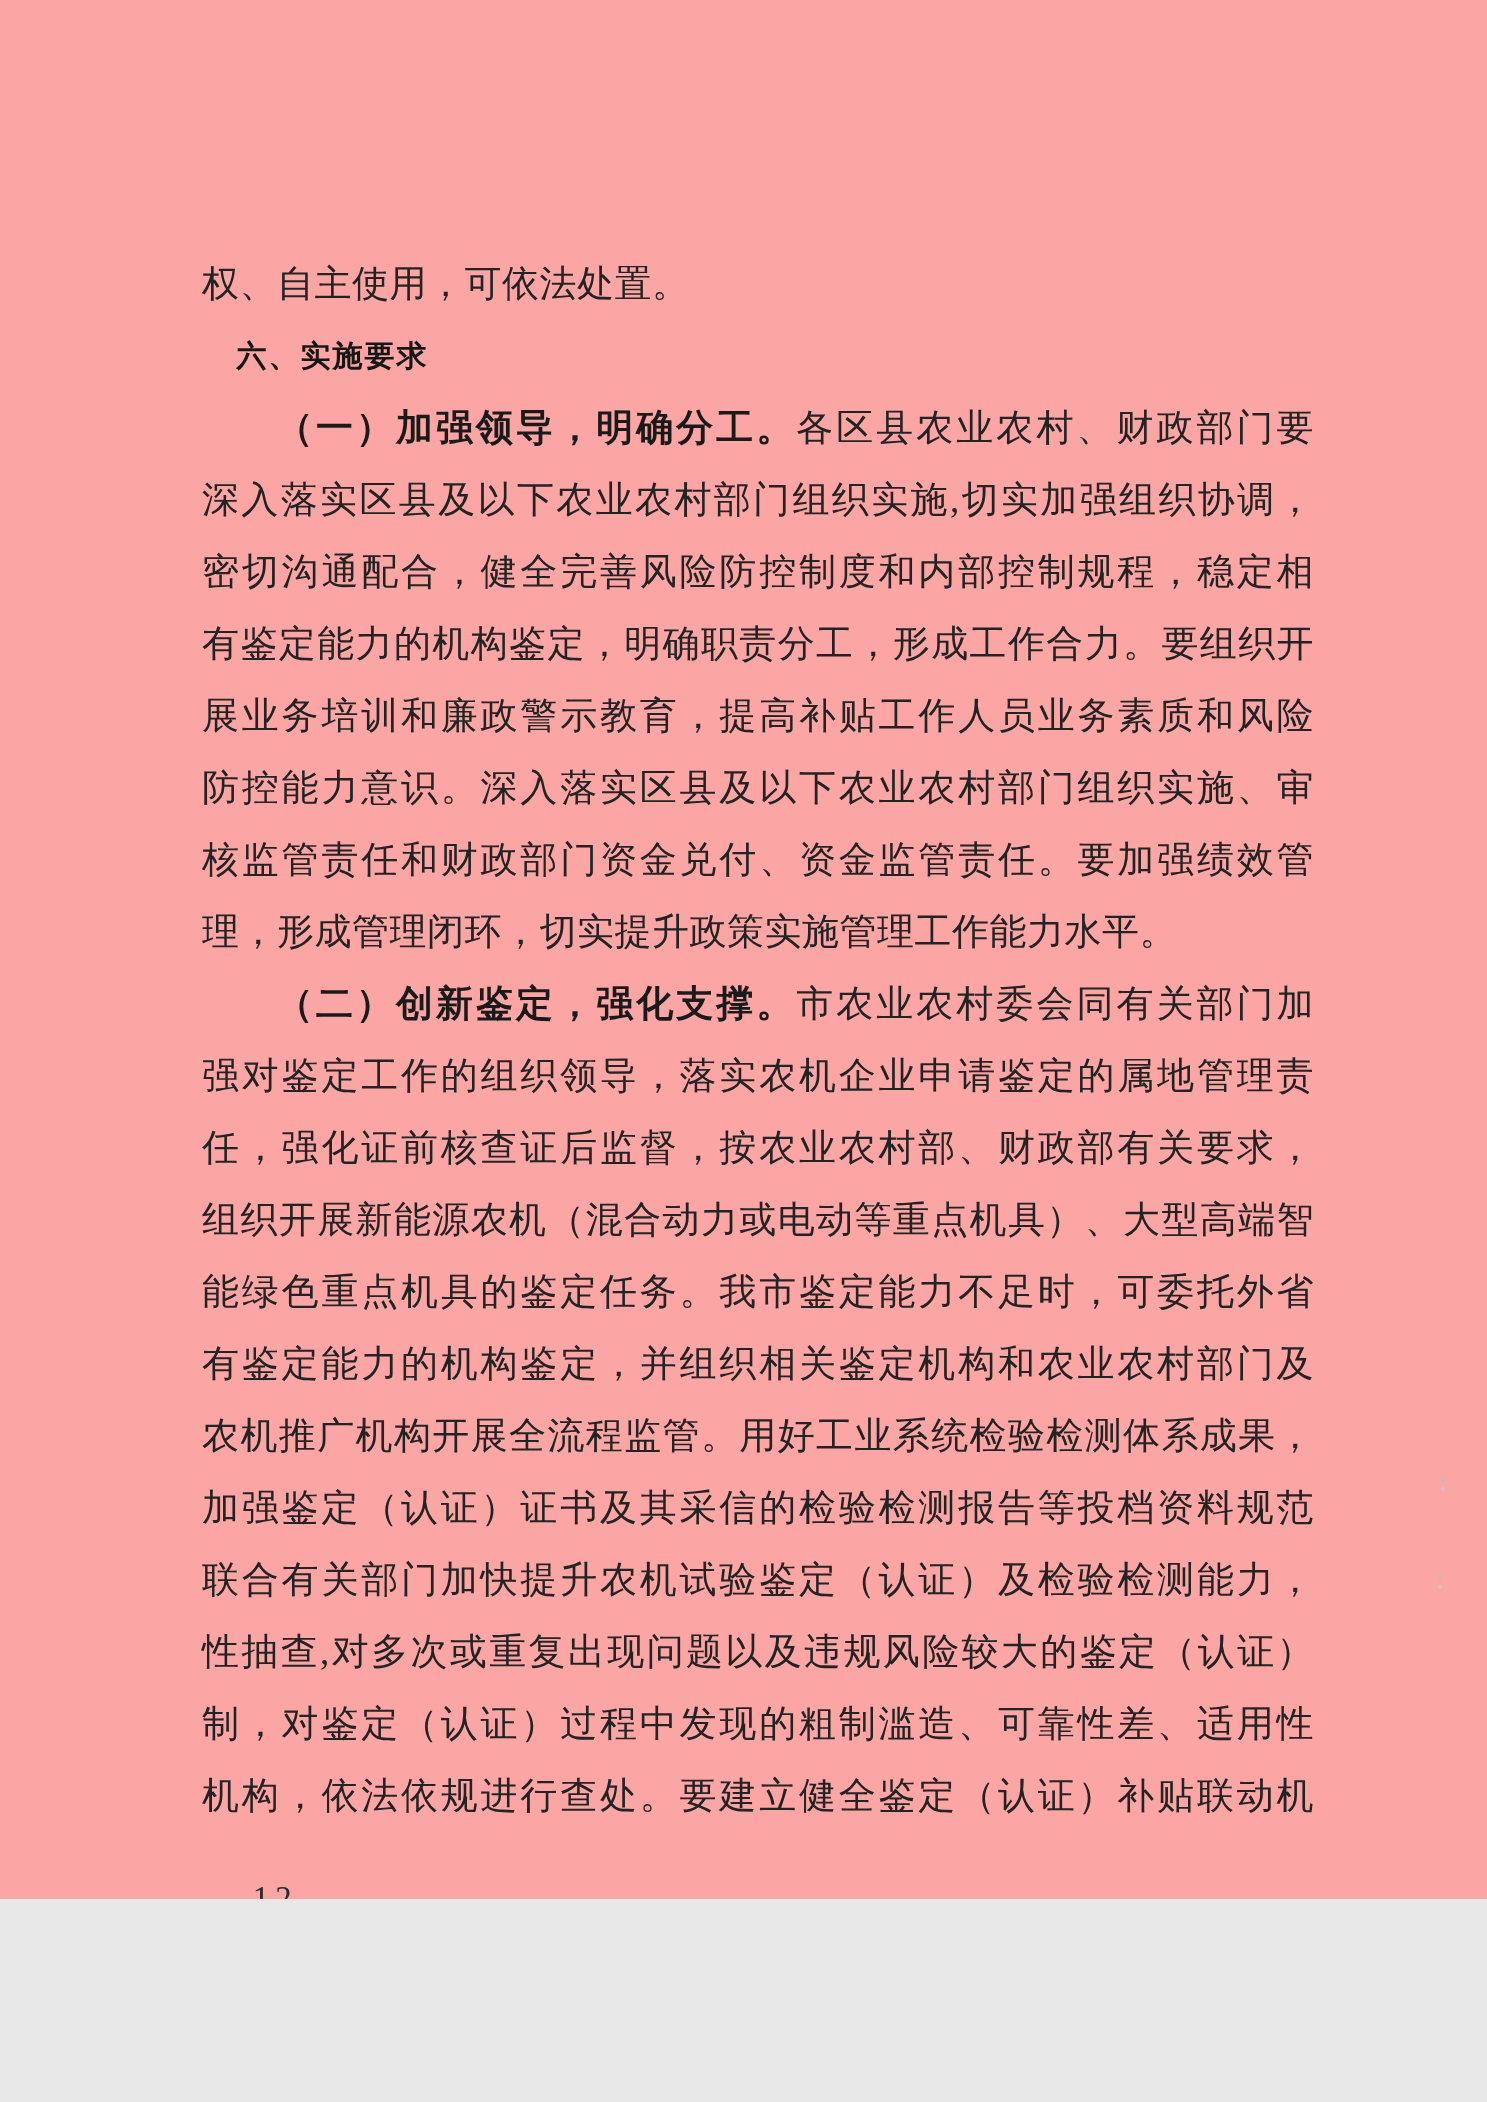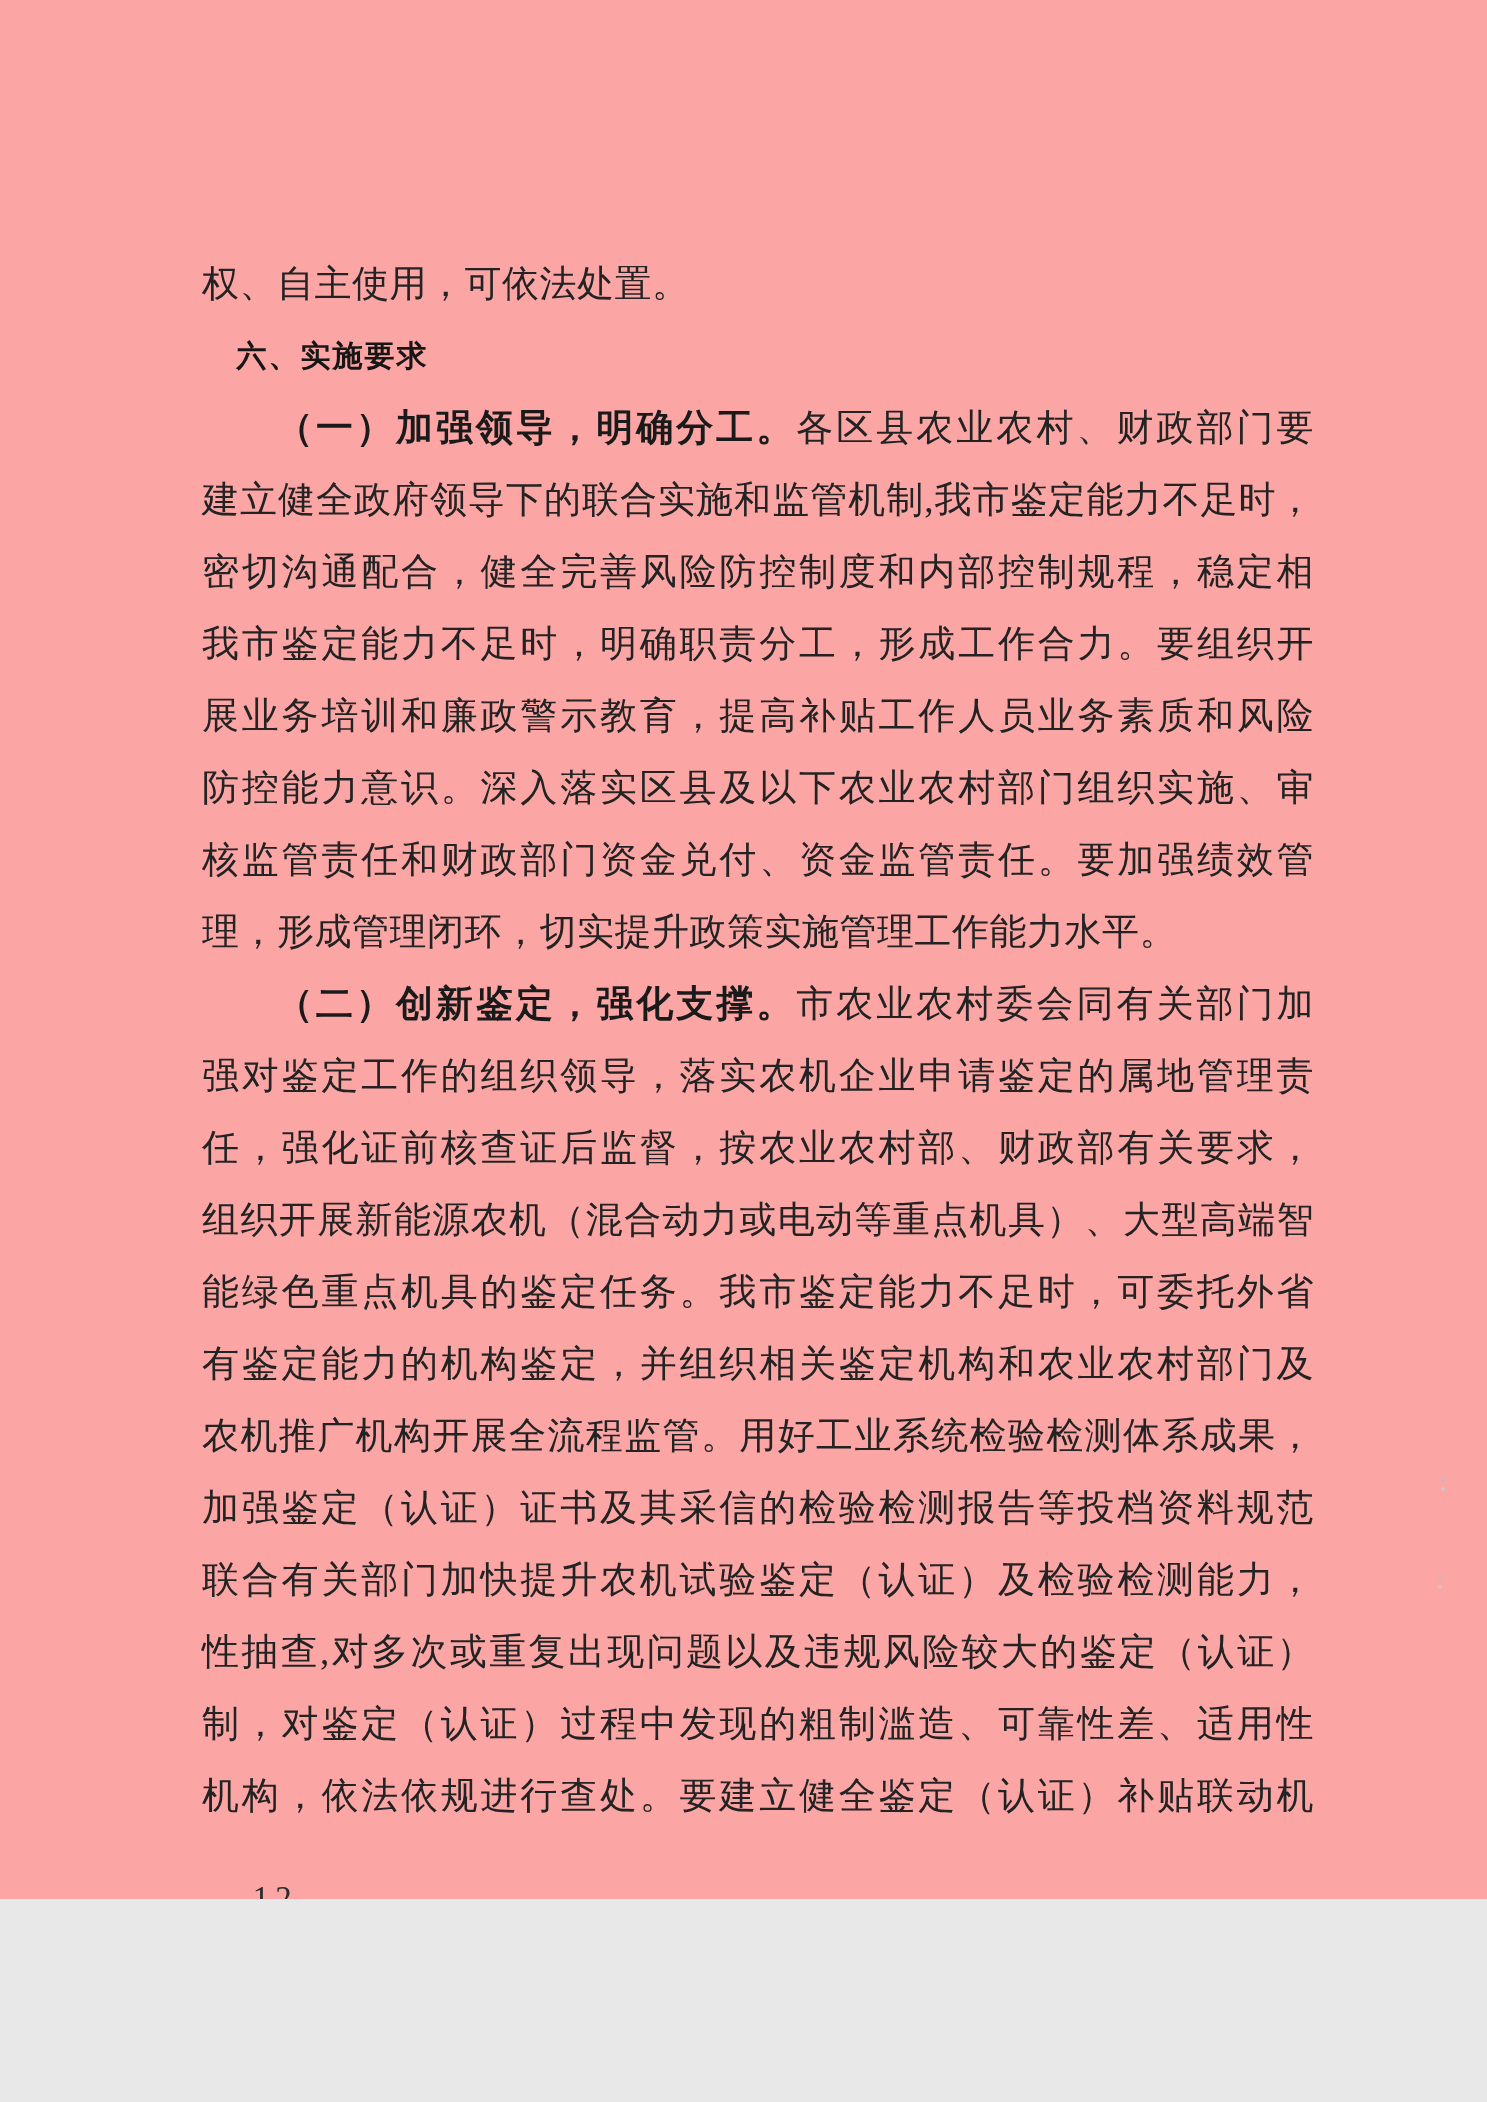--- a/index.html
+++ b/index.html
@@ -89,23 +89,23 @@
   }
 </style>
 </head>
 <body>
 
 <div class="page">
   <main class="text-block" id="text-block">
       <div class="line">权、自主使用，可依法处置。</div>
       <div class="line heading">六、实施要求</div>
       <div class="line fill indent"><span class="lead">（一）加强领导，明确分工。</span><span>各区县农业农村、财政部门要</span></div>
-      <div class="line fill">建立健全政府领导下的联合实施和监管机制,我市鉴定能力不足时，</div>
+      <div class="line fill">深入落实区县及以下农业农村部门组织实施,切实加强组织协调，</div>
       <div class="line fill">密切沟通配合，健全完善风险防控制度和内部控制规程，稳定相</div>
-      <div class="line fill">我市鉴定能力不足时，明确职责分工，形成工作合力。要组织开</div>
+      <div class="line fill">有鉴定能力的机构鉴定，明确职责分工，形成工作合力。要组织开</div>
       <div class="line fill">展业务培训和廉政警示教育，提高补贴工作人员业务素质和风险</div>
       <div class="line fill">防控能力意识。深入落实区县及以下农业农村部门组织实施、审</div>
       <div class="line fill">核监管责任和财政部门资金兑付、资金监管责任。要加强绩效管</div>
       <div class="line">理，形成管理闭环，切实提升政策实施管理工作能力水平。</div>
       <div class="line fill indent"><span class="lead">（二）创新鉴定，强化支撑。</span><span>市农业农村委会同有关部门加</span></div>
       <div class="line fill">强对鉴定工作的组织领导，落实农机企业申请鉴定的属地管理责</div>
       <div class="line fill">任，强化证前核查证后监督，按农业农村部、财政部有关要求，</div>
       <div class="line fill">组织开展新能源农机（混合动力或电动等重点机具）、大型高端智</div>
       <div class="line fill">能绿色重点机具的鉴定任务。我市鉴定能力不足时，可委托外省</div>
       <div class="line fill">有鉴定能力的机构鉴定，并组织相关鉴定机构和农业农村部门及</div>

